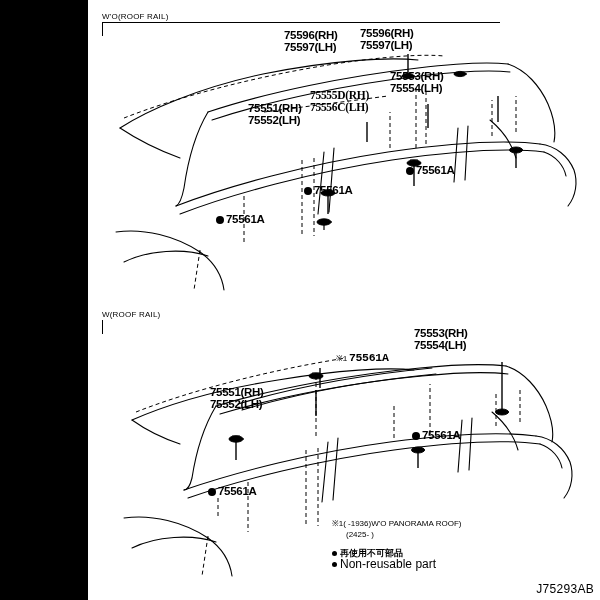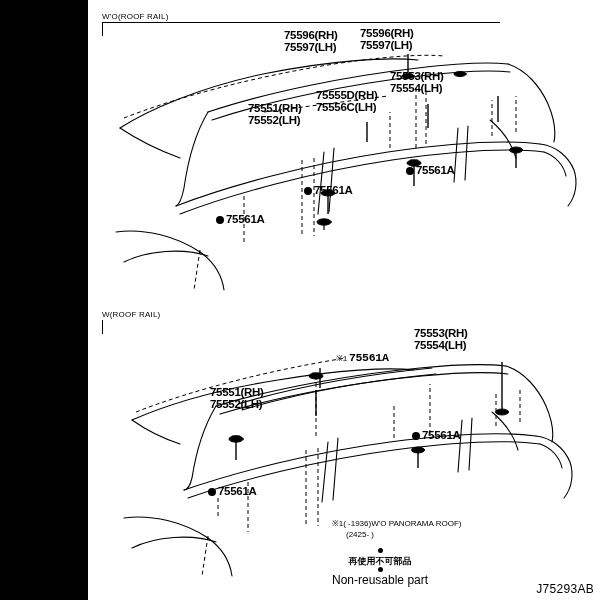--- a/index.html
+++ b/index.html
@@ -31,21 +31,21 @@
   .label.with-dot{display:flex;align-items:center;gap:2px;}
   .dot{
     width:8px;height:8px;border-radius:50%;background:#000;
     display:inline-block;flex:none;
   }
   .ref-mark{font-size:8px;font-weight:normal;margin-right:2px;}
 
   svg{position:absolute;left:0;top:0;overflow:visible;}
 
   .notes{position:absolute;font-size:8px;color:#000;line-height:11px;white-space:nowrap;}
-  .legend-row{display:flex;align-items:center;gap:3px;flex-direction:column;}
+  .legend-row{display:flex;align-items:center;gap:3px;}
   .legend-dot{width:5px;height:5px;border-radius:50%;background:#000;flex:none;}
   .legend-jp{font-size:9px;font-weight:bold;}
   .legend-en{font-size:12px;}
   .diagram-id{
     position:absolute;right:6px;bottom:4px;font-size:12px;
     color:#000;letter-spacing:.3px;
   }
 </style>
 </head>
 <body>
@@ -161,21 +161,21 @@
       <div class="label" style="left:272px;top:28px;">
         <span class="ln">75596(RH)</span>
         <span class="ln">75597(LH)</span>
       </div>
 
       <div class="label" style="left:302px;top:71px;">
         <span class="ln">75553(RH)</span>
         <span class="ln">75554(LH)</span>
       </div>
 
-      <div class="label" style="left:228px;top:90px;">
+      <div class="label" style="left:222px;top:90px;font-family:Liberation Serif, serif;">
         <span class="ln">75555D(RH)</span>
         <span class="ln">75556C(LH)</span>
       </div>
 
       <div class="label" style="left:160px;top:103px;">
         <span class="ln">75551(RH)</span>
         <span class="ln">75552(LH)</span>
       </div>
 
       <div class="label with-dot" style="left:216px;top:185px;">

